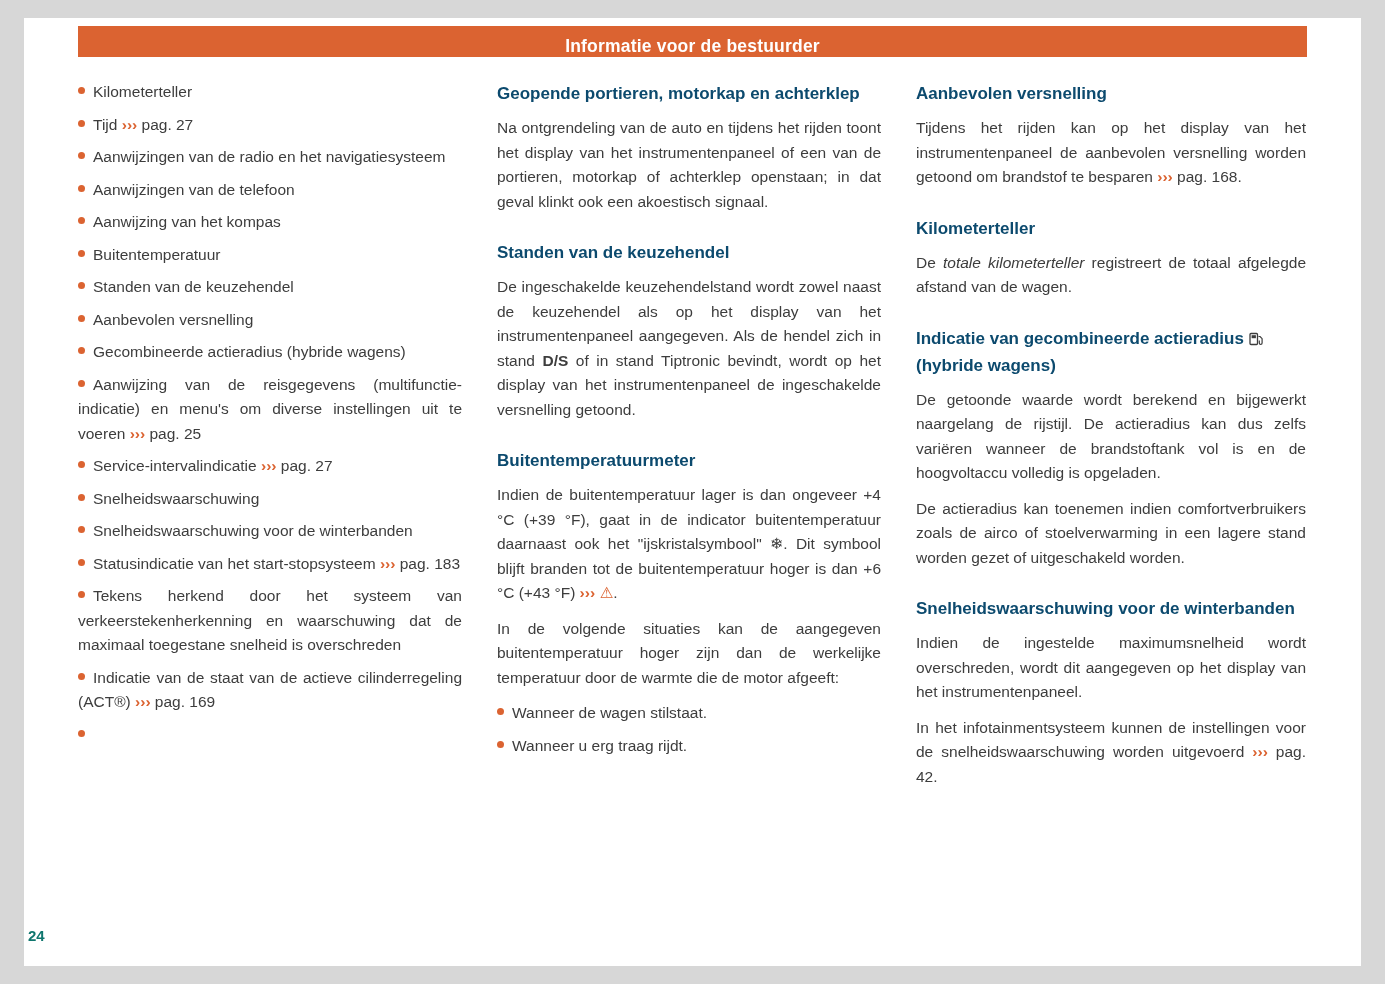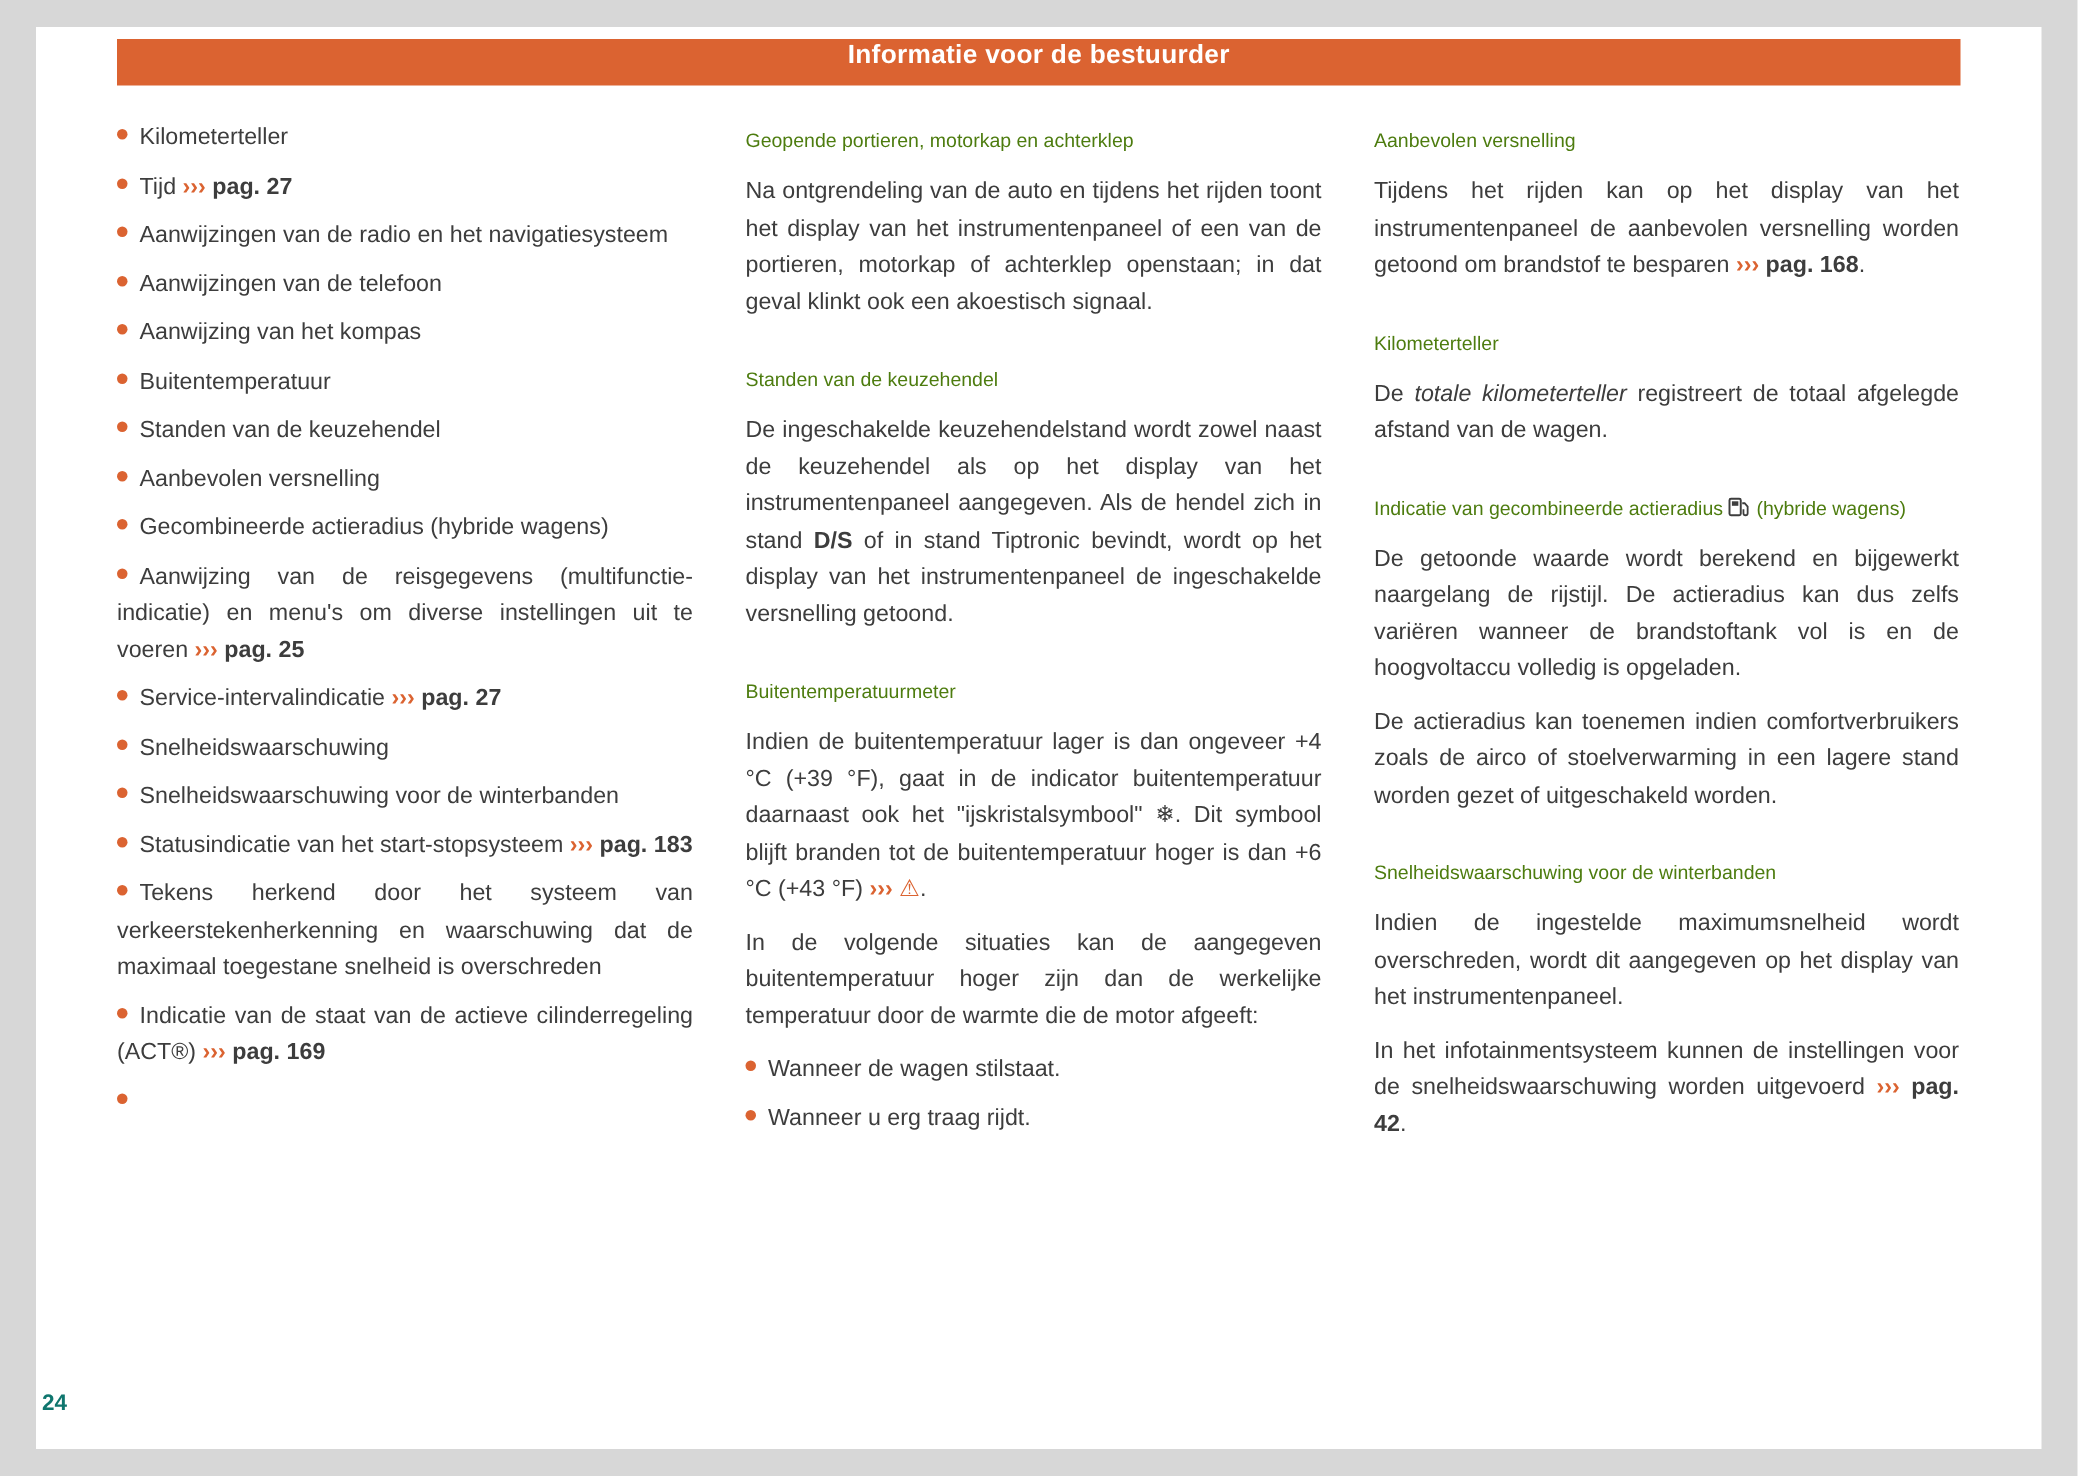--- a/index.html
+++ b/index.html
@@ -11,51 +11,51 @@
     font-family:"Liberation Sans","DejaVu Sans",sans-serif;
     color:var(--ink);
   }
   .page {
     position:absolute; top:18px; left:24px; right:24px; bottom:18px;
     background:#ffffff;
   }
   .header-bar {
     position:absolute; top:8px; left:54px; right:54px; height:31px;
     background:var(--accent);
-    display:flex; align-items:flex-start; justify-content:center;
+    display:flex; align-items:flex-end; justify-content:center;
   }
   .header-title {
     color:#ffffff; font-weight:bold; font-size:17.5px; letter-spacing:0.2px;
   }
   .col {
     position:absolute; top:62px; width:384px;
     font-size:15.5px; line-height:24.5px;
   }
   #col-left   { left:54px;  }
   #col-middle { left:473px; }
   #col-right  { left:892px; width:390px; }
 
   .col h3 {
-    font-size:13px; line-height:27px; font-weight:normal; color:#4d7c0f;
+    font-size:17px; line-height:27px; font-weight:bold; color:#0c4a6e;
     margin:25px 0 9px 0;
   }
   .col h3:first-child { margin-top:0; }
 
   p.body-text {
     text-align:justify; hyphens:auto; margin:0 0 11px 0;
   }
   p.bullet-item {
     text-align:justify; hyphens:auto; margin:0 0 8px 0;
   }
   .bullet-dot {
     display:inline-block; width:7px; height:7px; border-radius:50%;
     background:var(--accent); margin-right:8px; vertical-align:3px;
   }
   .seg-arrow { color:var(--accent); font-weight:bold; }
-  .seg-ref   { font-weight:bold; }
+  .seg-ref   { font-weight:normal; }
   .seg-b     { font-weight:bold; }
   .seg-i     { font-style:italic; }
   .seg-warn  { color:var(--accent); font-weight:bold; }
   .seg-sym   { }
   .inline-icon { display:inline-block; vertical-align:-2px; line-height:0; }
 
   .page-number {
     position:absolute; left:4px; bottom:22px;
     font-weight:bold; font-size:15px; color:#0f766e;
   }

